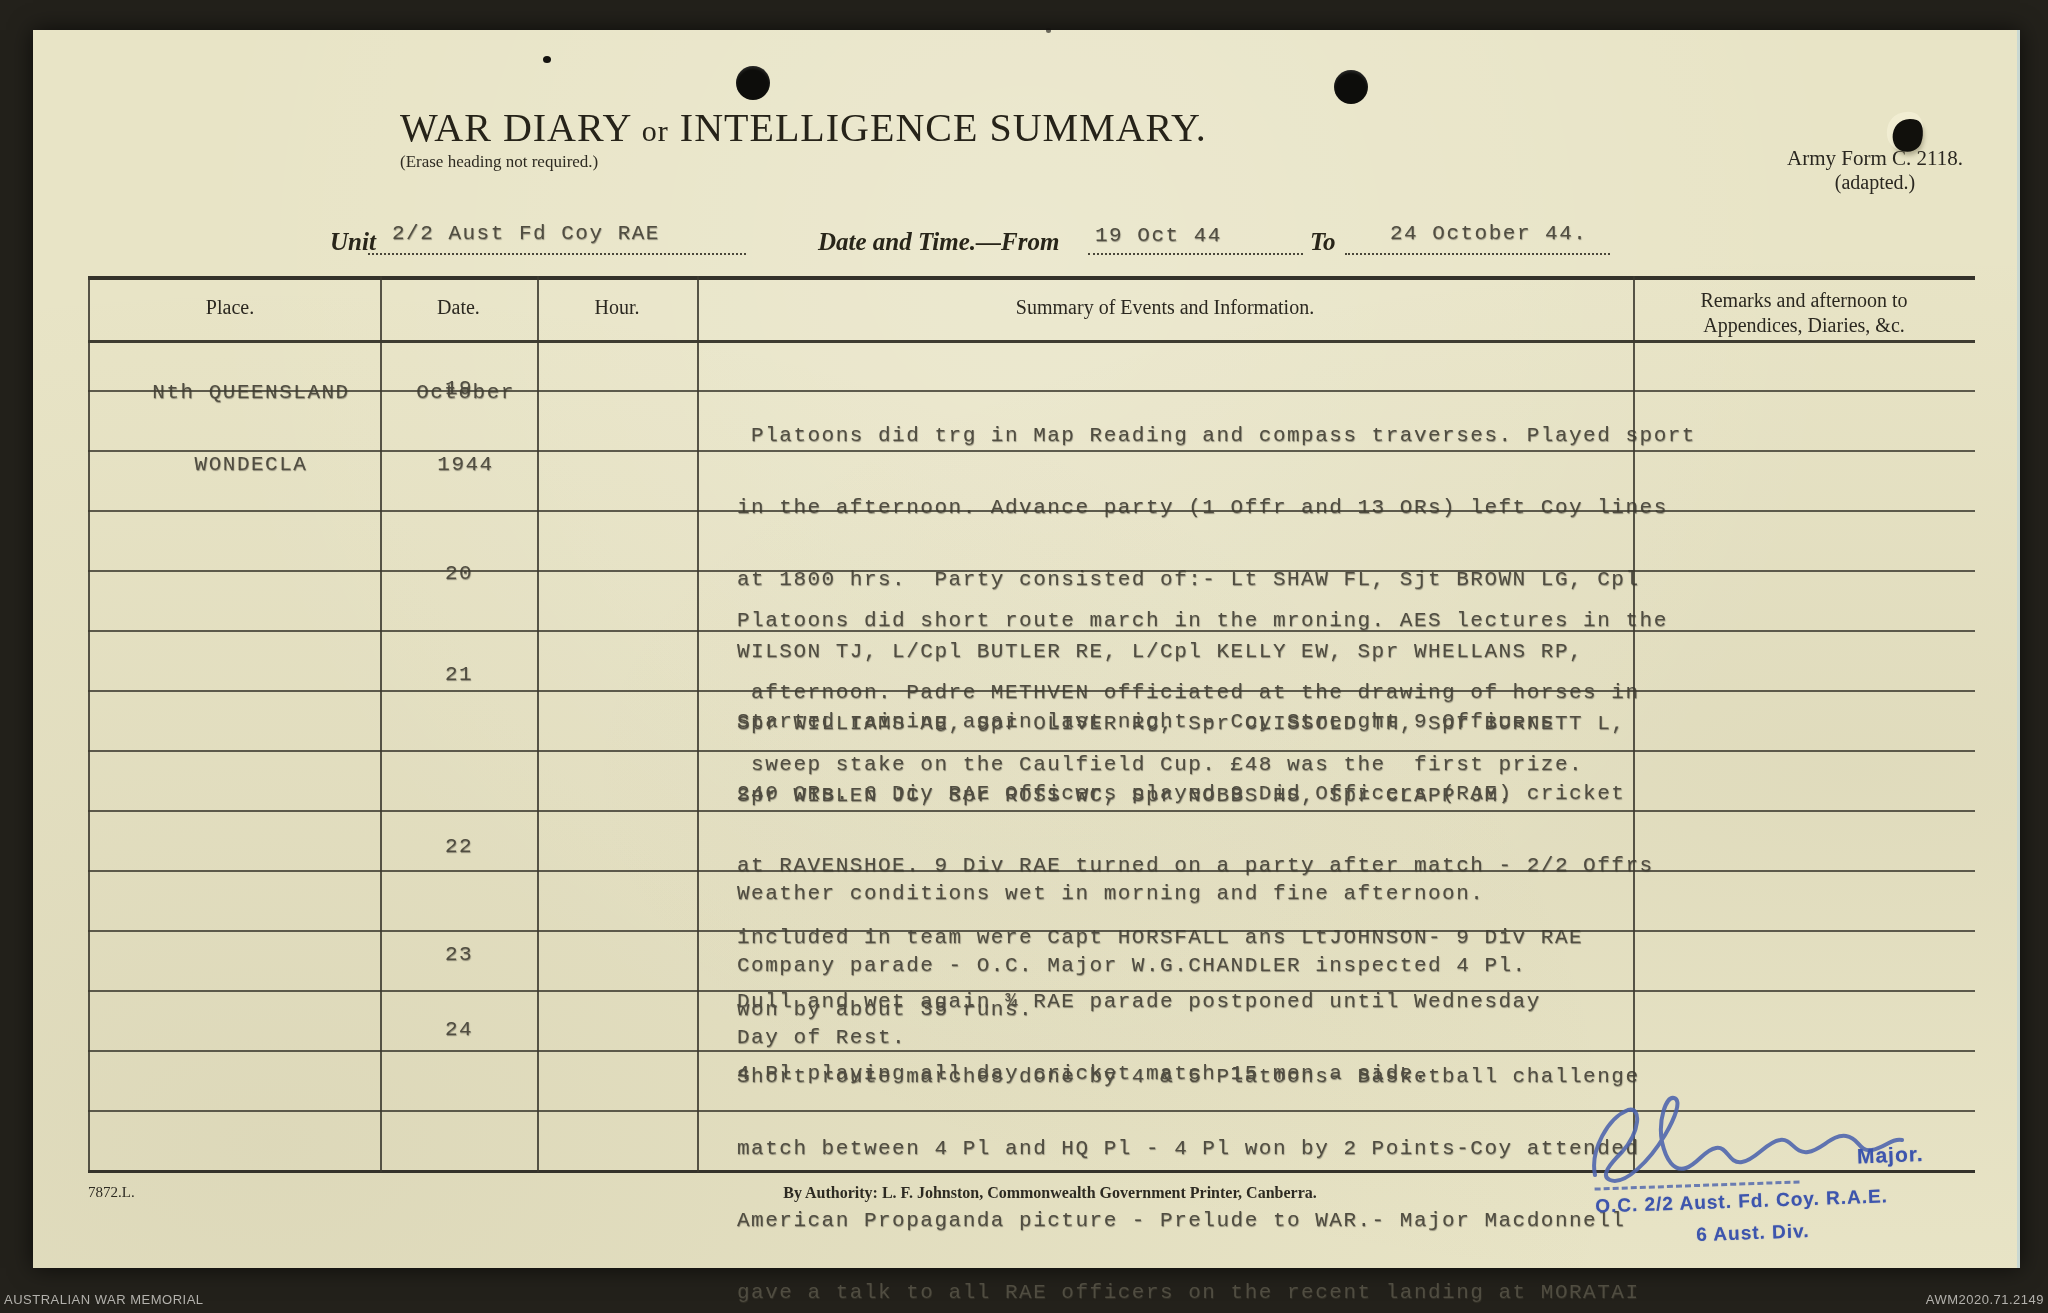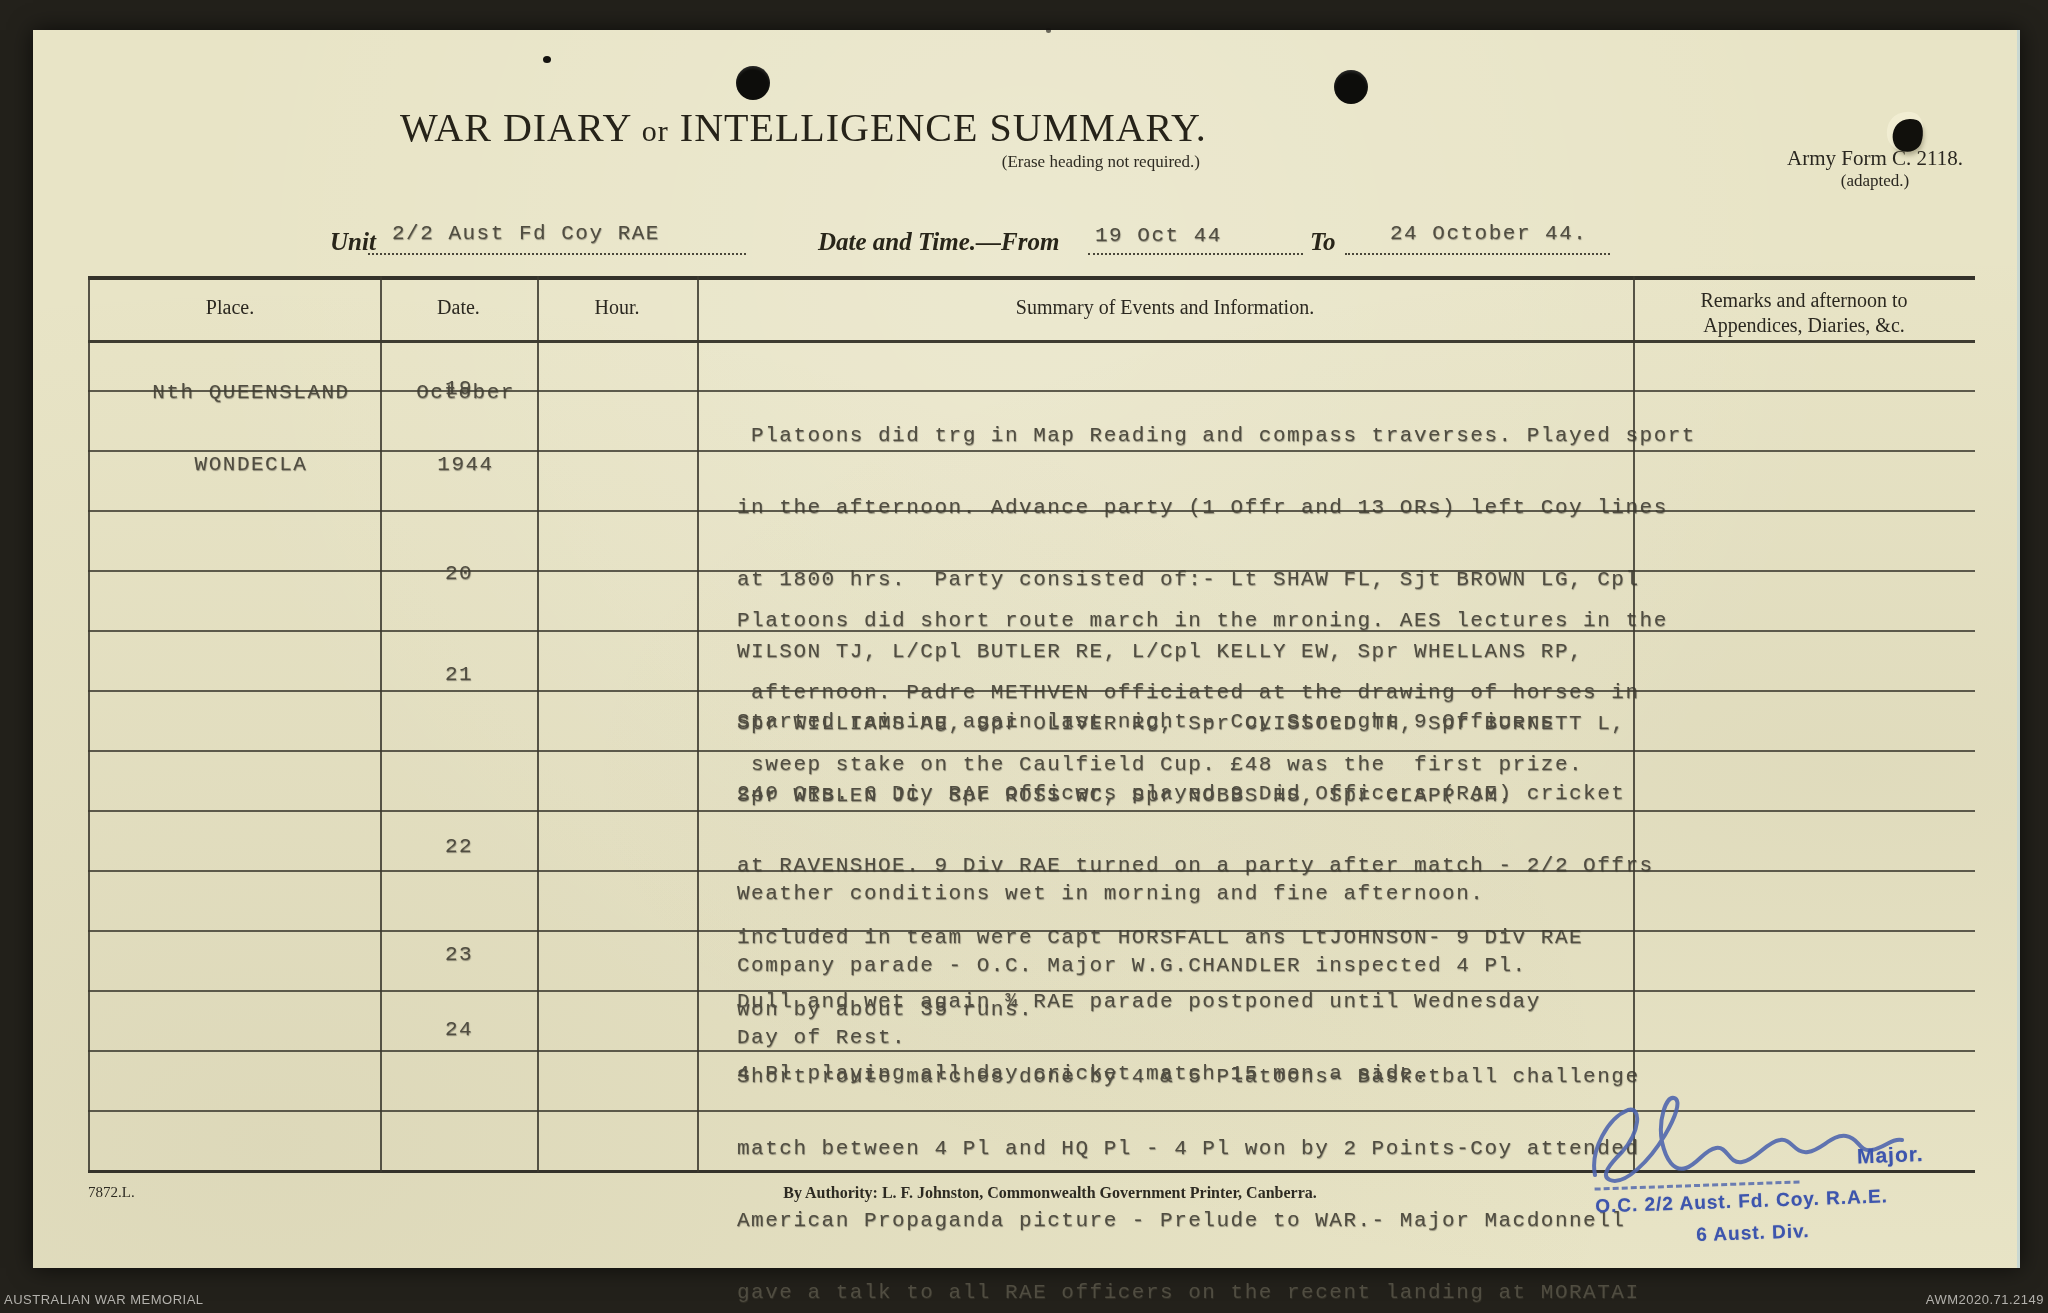--- a/index.html
+++ b/index.html
@@ -11,21 +11,21 @@
            radial-gradient(ellipse at 12% 90%, rgba(125,115,75,.10), transparent 55%),
            radial-gradient(ellipse at 92% 60%, rgba(125,115,75,.08), transparent 50%),
            #e8e4c6;
          box-shadow:0 0 22px rgba(0,0,0,.65);
          border-right:3px solid #c9d8d2;}
   .abs{position:absolute;}
   .title{font-size:40px;letter-spacing:1px;color:#262319;white-space:nowrap;}
   .title .or{font-size:30px;}
   .subtitle{font-size:17px;color:#2e2b22;}
   .armyform{font-size:21px;text-align:center;color:#2a2720;}
-  .armyform .adapted{font-size:17px;}
+  .armyform .adapted{font-size:20px;}
   .flabel{font-style:italic;font-weight:700;font-size:25px;color:#282519;white-space:nowrap;}
   .dotline{border-bottom:2px dotted #4a473a;height:1px;}
   .colhead{font-size:20px;text-align:center;color:#2b2820;line-height:25px;}
   
   .typed{font-family:"Liberation Mono", monospace;font-size:21px;letter-spacing:1.5px;
          color:#504d41;white-space:pre;
          text-shadow:0.5px 0.5px 1px rgba(70,66,55,.55);}
   .tline{height:26px;line-height:26px;}
   .summary-block{left:700px;z-index:2;padding-left:37px;}
   .date-num{left:381px;width:156px;text-align:center;z-index:2;}
@@ -62,21 +62,21 @@
   <div class="abs hole" style="left:1334px;top:70px;"></div>
   <div class="abs tear" style="left:1893px;top:118px;"></div>
   <div class="abs speck" style="left:543px;top:56px;width:8px;height:7px;"></div>
   <div class="abs speck" style="left:1046px;top:28px;width:5px;height:5px;opacity:.6;"></div>
 
   <div class="abs title" style="left:400px;top:104px;width:800px;text-align:center;z-index:2;">
     <span>WAR DIARY</span>
     <span class="or">or</span>
     <span>INTELLIGENCE SUMMARY.</span>
   </div>
-  <div class="abs subtitle" style="left:400px;top:152px;width:800px;text-align:right;z-index:2;">(Erase heading not required.)</div>
+  <div class="abs subtitle" style="left:400px;top:152px;width:800px;text-align:left;z-index:2;">(Erase heading not required.)</div>
 
   <div class="abs armyform" style="left:1775px;top:146px;width:200px;z-index:2;">
     <div>Army Form C. 2118.</div>
     <div class="adapted">(adapted.)</div>
   </div>
 
   <div class="abs flabel" style="left:330px;top:228px;z-index:2;">Unit</div>
   <div class="abs typed" style="left:392px;top:222px;z-index:2;">2/2 Aust Fd Coy RAE</div>
   <div class="abs dotline" style="left:368px;top:252px;width:378px;z-index:2;"></div>
 

